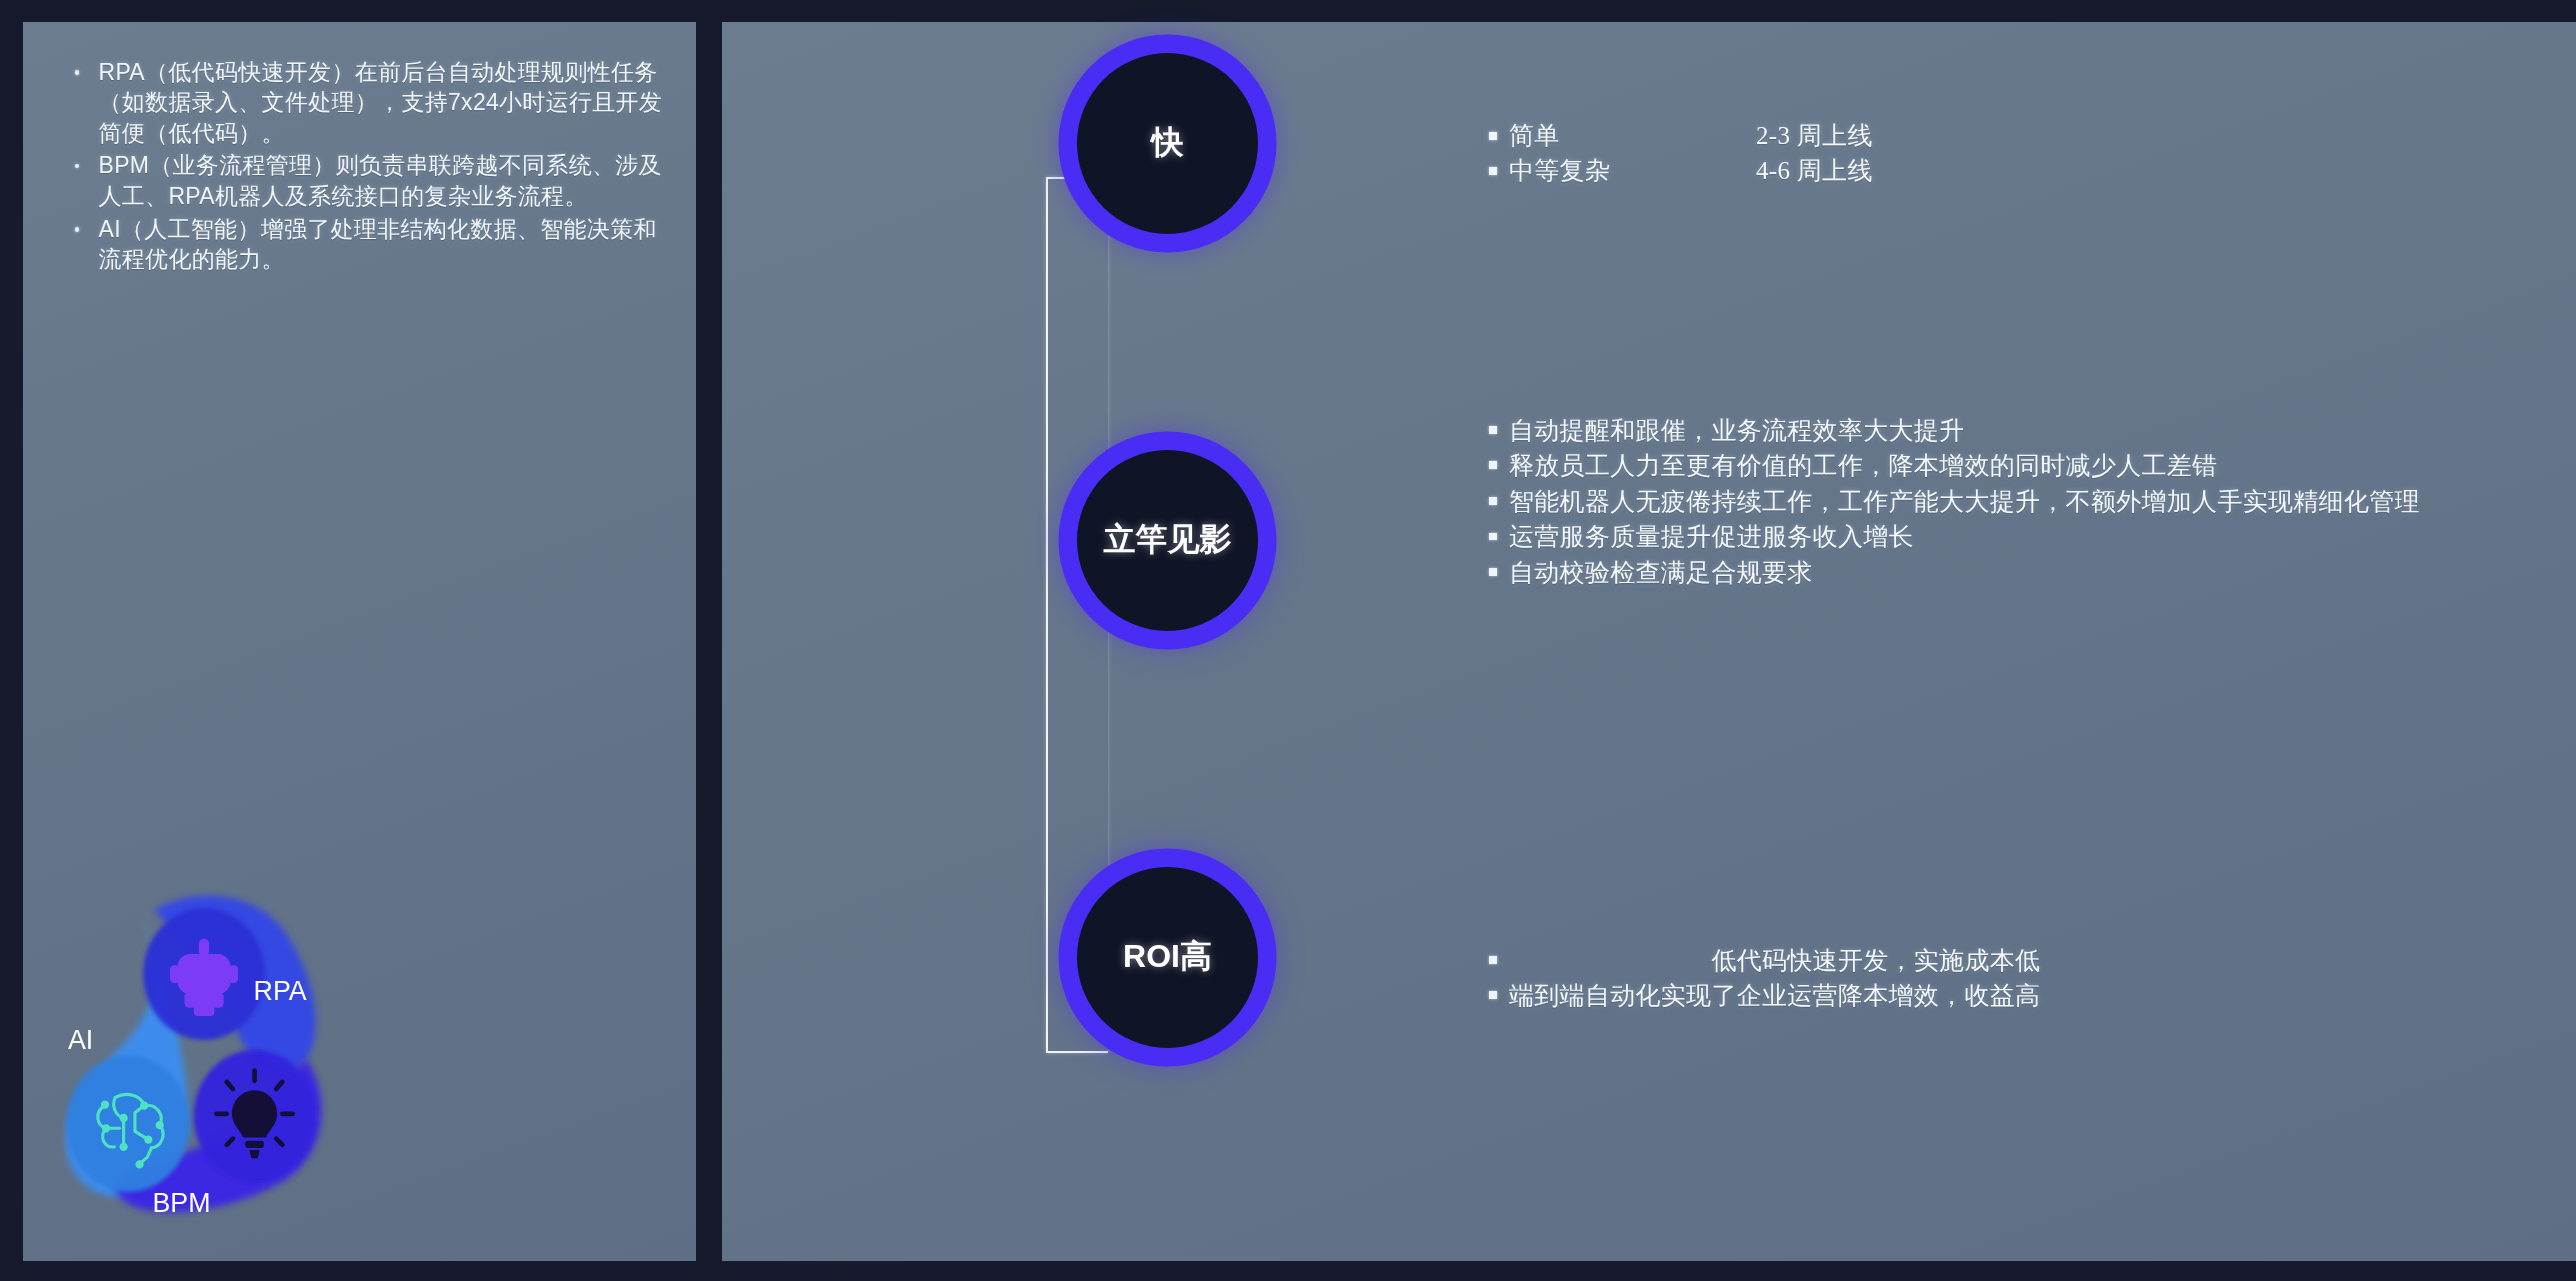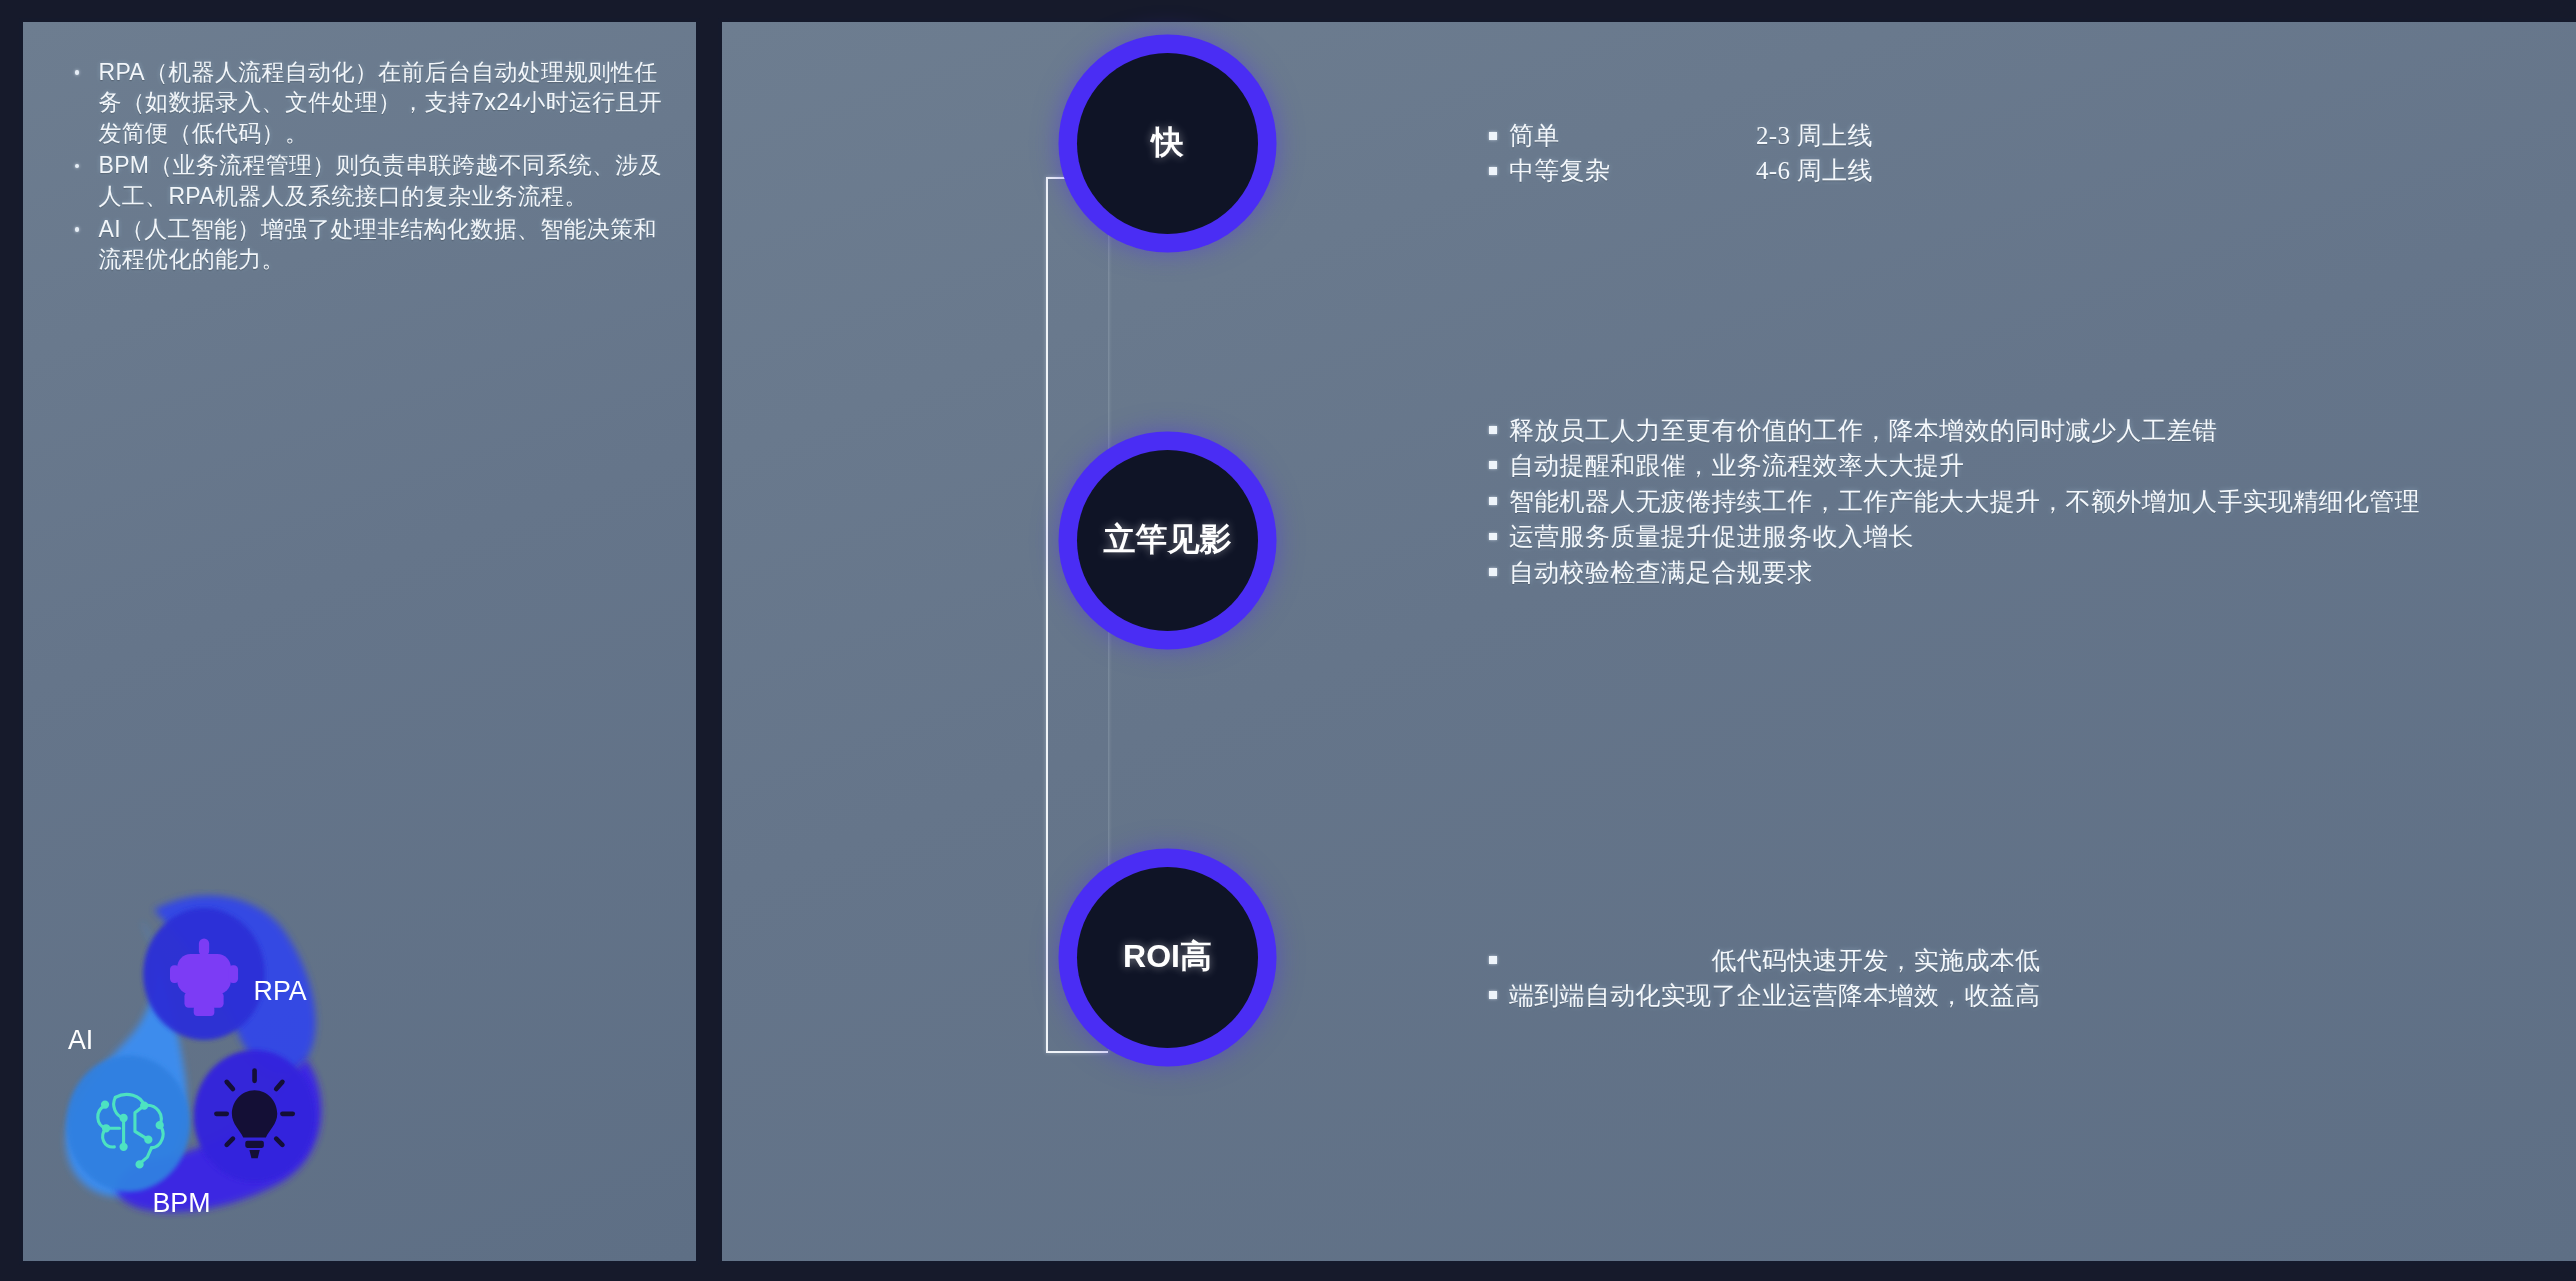--- a/index.html
+++ b/index.html
@@ -138,21 +138,21 @@
 </head>
 <body>
 
 <div class="slide">
 
   <section class="panel panel-left">
     <div class="lp-inner">
 
 
       <ul class="bullets">
-        <li>RPA（机器人流程自动化）在前后台自动处理规则性任务（如数据录入、文件处理），支持7x24小时运行且开发简便（低代码）。</li>
+        <li>RPA（低代码快速开发）在前后台自动处理规则性任务（如数据录入、文件处理），支持7x24小时运行且开发简便（低代码）。</li>
         <li>BPM（业务流程管理）则负责串联跨越不同系统、涉及人工、RPA机器人及系统接口的复杂业务流程。</li>
         <li>AI（人工智能）增强了处理非结构化数据、智能决策和流程优化的能力。</li>
       </ul>
 
 
       <div class="graphic">
         <svg viewBox="0 0 640 700" xmlns="http://www.w3.org/2000/svg">
           <defs>
             <filter id="soft" x="-35%" y="-35%" width="170%" height="170%">
               <feGaussianBlur stdDeviation="7"></feGaussianBlur>
@@ -264,22 +264,22 @@
             </span>
           </li>
         </ul>
       </div>
 
       <div class="node node-effect">
         <span>立竿见影</span>
       </div>
       <div class="blk blk-2">
         <ul class="blist">
+          <li>自动提醒和跟催，业务流程效率大大提升</li>
           <li>释放员工人力至更有价值的工作，降本增效的同时减少人工差错</li>
-          <li>自动提醒和跟催，业务流程效率大大提升</li>
           <li>智能机器人无疲倦持续工作，工作产能大大提升，不额外增加人手实现精细化管理</li>
           <li>运营服务质量提升促进服务收入增长</li>
           <li>自动校验检查满足合规要求</li>
         </ul>
       </div>
 
       <div class="node node-roi">
         <span>ROI高</span>
       </div>
       <div class="blk blk-3">

